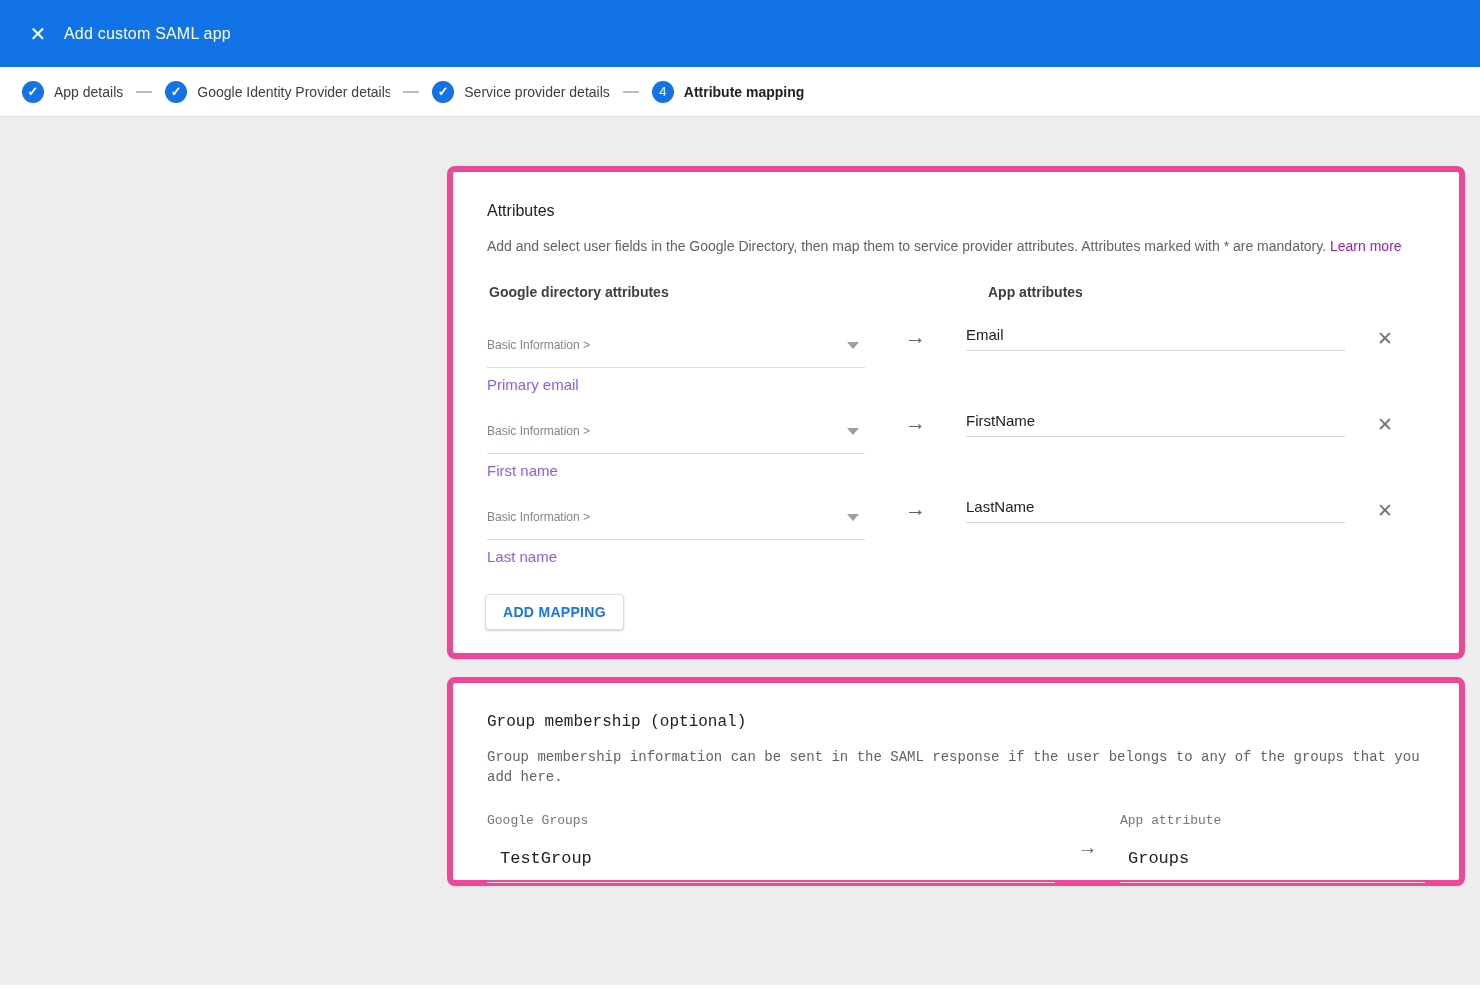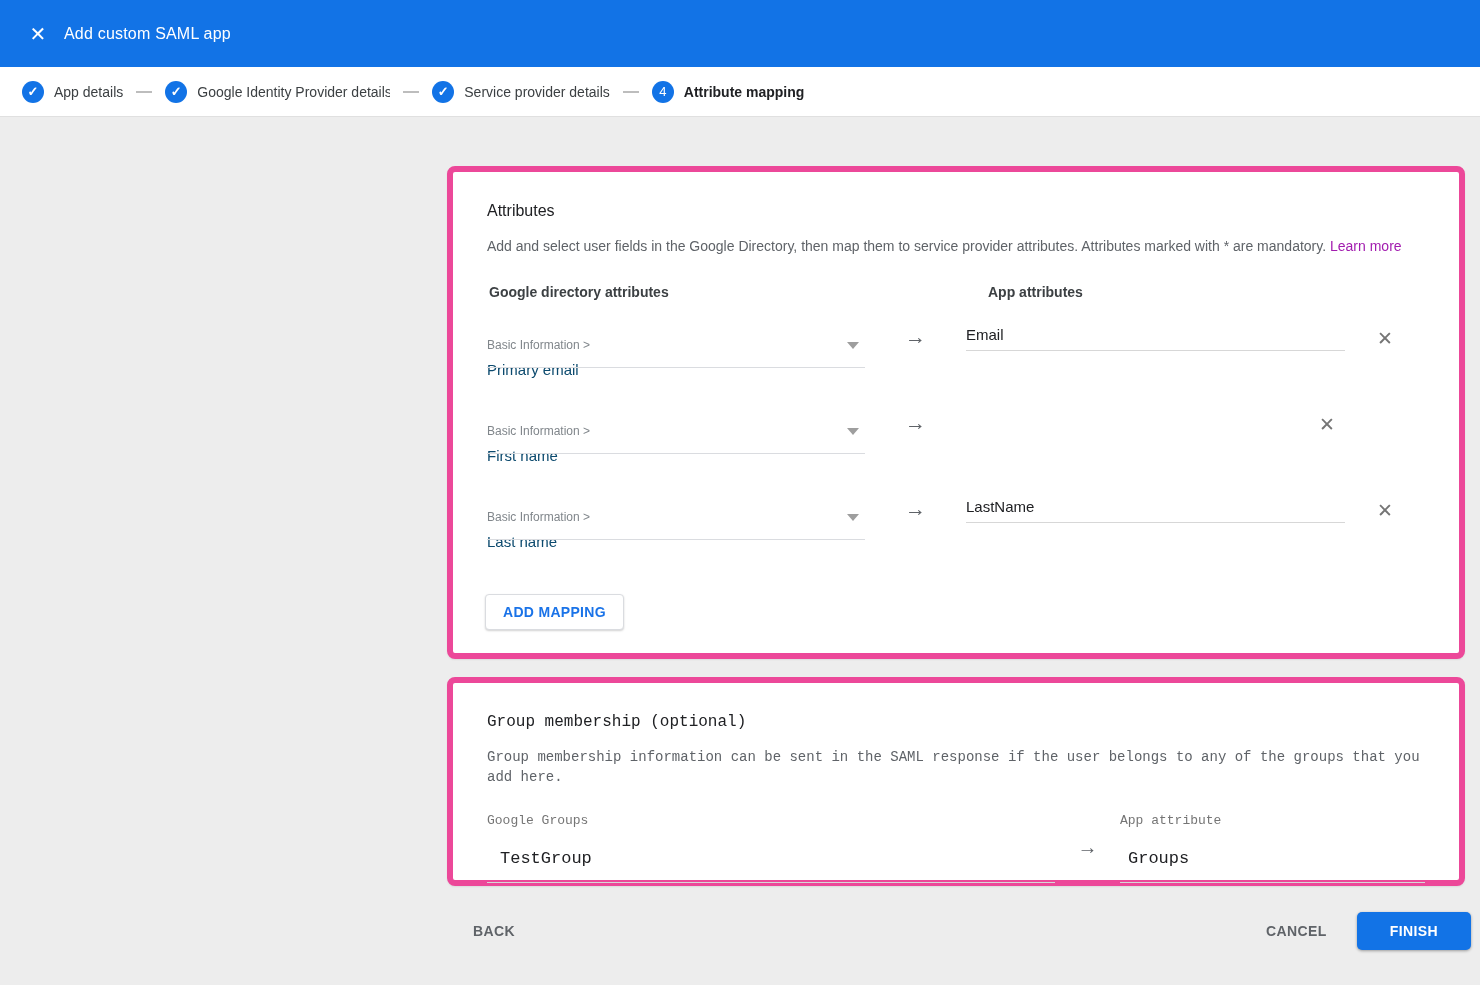--- a/index.html
+++ b/index.html
@@ -37,21 +37,21 @@
 
   .col-headers { display:flex; margin-top:28px;gap:24px; }
   .col-headers .h-left { width:477px; font-size:14px; font-weight:700; color:#3c4043; padding-left:2px; }
   .col-headers .h-right { font-size:14px; font-weight:700; color:#3c4043; }
 
   
   .mapping-rows { margin-top:14px; }
   .map-row { display:grid; grid-template-columns:378px 101px 379px 58px; height:86px; position:relative; }
   .dir-select { position:relative; padding-top:4px; cursor:pointer; }
   .dir-cat { font-size:12px; color:#80868b; line-height:14px;margin-top:20px; }
-  .dir-val { font-size:15px; color:#0c4a6e; margin-top:9px; line-height:18px; }
+  .dir-val { font-size:15px; color:#8b5cf6; margin-top:24px; line-height:18px; }
   .dir-underline { position:absolute; left:0; right:0; top:53px; border-bottom:1px solid #dadce0; }
   .dd-triangle { position:absolute; right:6px; top:28px; width:0; height:0;
                  border-left:6px solid transparent; border-right:6px solid transparent; border-top:7px solid #9e9e9e; }
   .arrow-cell { display:flex; justify-content:center; }
   .arrow-glyph { font-size:21px; color:#5f6368; margin-top:12px; line-height:1; }
   .app-input-wrap { padding-top:10px; }
   .app-input { width:100%; border:none; border-bottom:1px solid #d7d7d7; font-size:15px; color:#202124;
                font-family:"Liberation Sans",sans-serif; padding:2px 0 7px 0; background:transparent; outline:none; }
   .remove-cell { display:flex; justify-content:flex-end; padding-right:4px; }
   .remove-x { font-size:19px; color:#757575; margin-top:10px; cursor:pointer; font-weight:400;
@@ -159,20 +159,23 @@
   <div class="map-row">
     <div class="dir-select">
       <div class="dir-cat">Basic Information &gt;</div>
       <div class="dir-val">First name</div>
       <div class="dd-triangle"></div>
       <div class="dir-underline"></div>
     </div>
     <div class="arrow-cell">
       <span class="arrow-glyph">→</span>
     </div>
+    <div class="app-input-wrap">
+      <input class="app-input" type="text" value="FirstName" style="">
+    </div>
     <div class="remove-cell">
       <span class="remove-x">✕</span>
     </div>
   </div>
 
   <div class="map-row">
     <div class="dir-select">
       <div class="dir-cat">Basic Information &gt;</div>
       <div class="dir-val">Last name</div>
       <div class="dd-triangle"></div>
@@ -207,21 +210,15 @@
         <span class="arrow-glyph">→</span>
       </div>
       <div class="grp-right">
         <div class="grp-label">App attribute</div>
         <div class="grp-value">Groups</div>
         <div class="grp-underline"></div>
       </div>
     </div>
   </section>
 
-  <div class="footer">
-    <button class="txt-btn back-btn">BACK</button>
-    <div class="spacer"></div>
-    <button class="txt-btn cancel-btn">CANCEL</button>
-    <button class="finish-btn">FINISH</button>
-  </div>
 
 </main>
 <div class="bottom-white"></div>
 
 </body></html>

